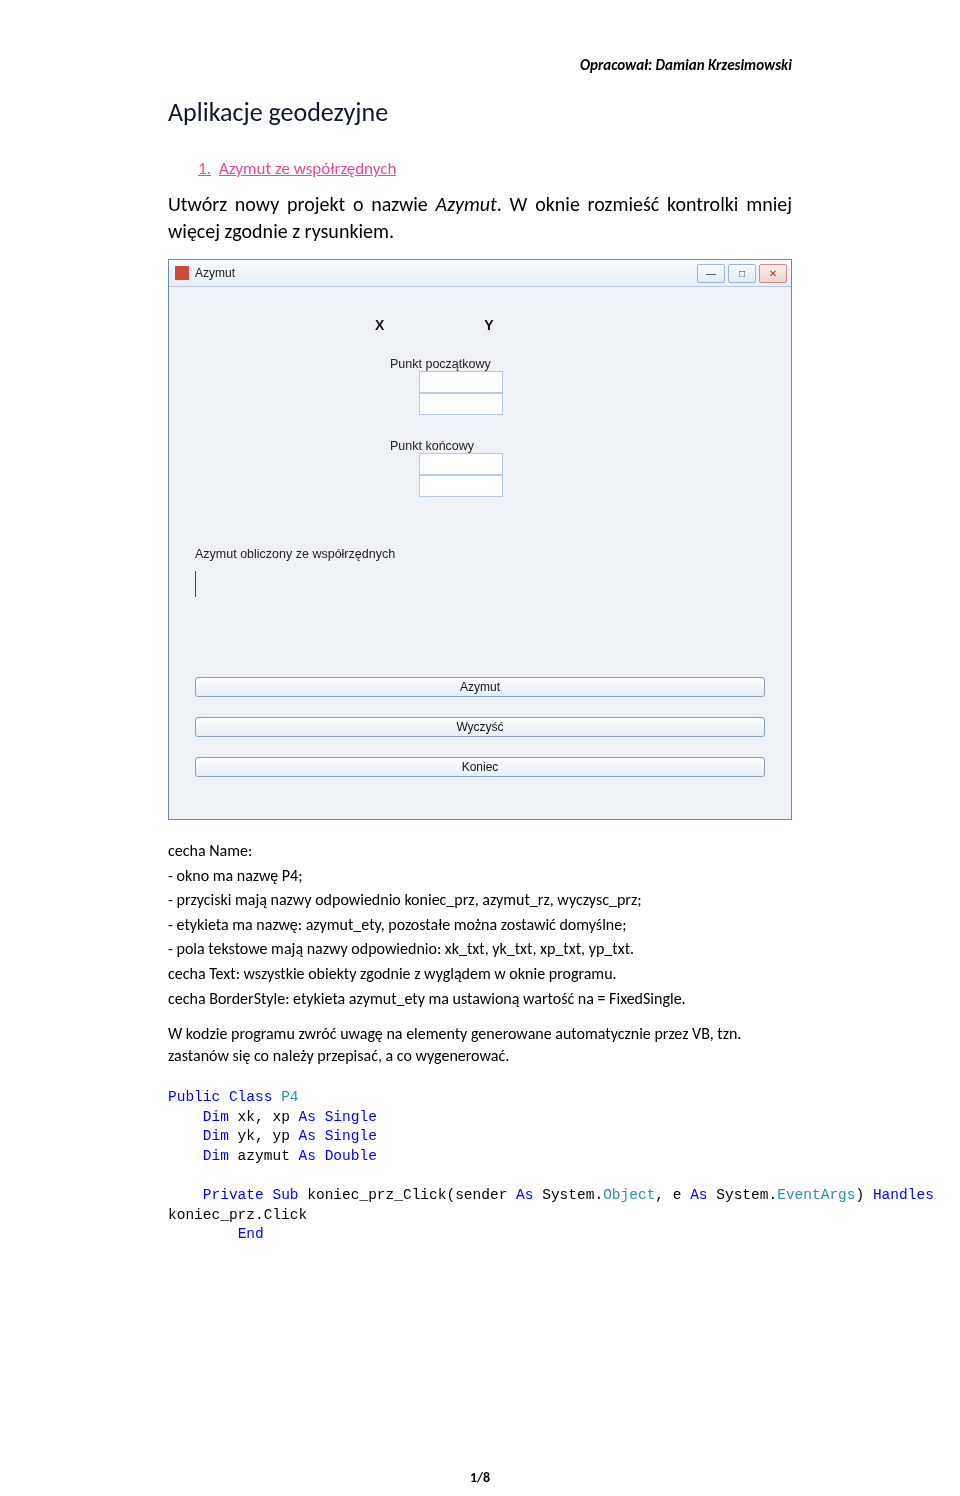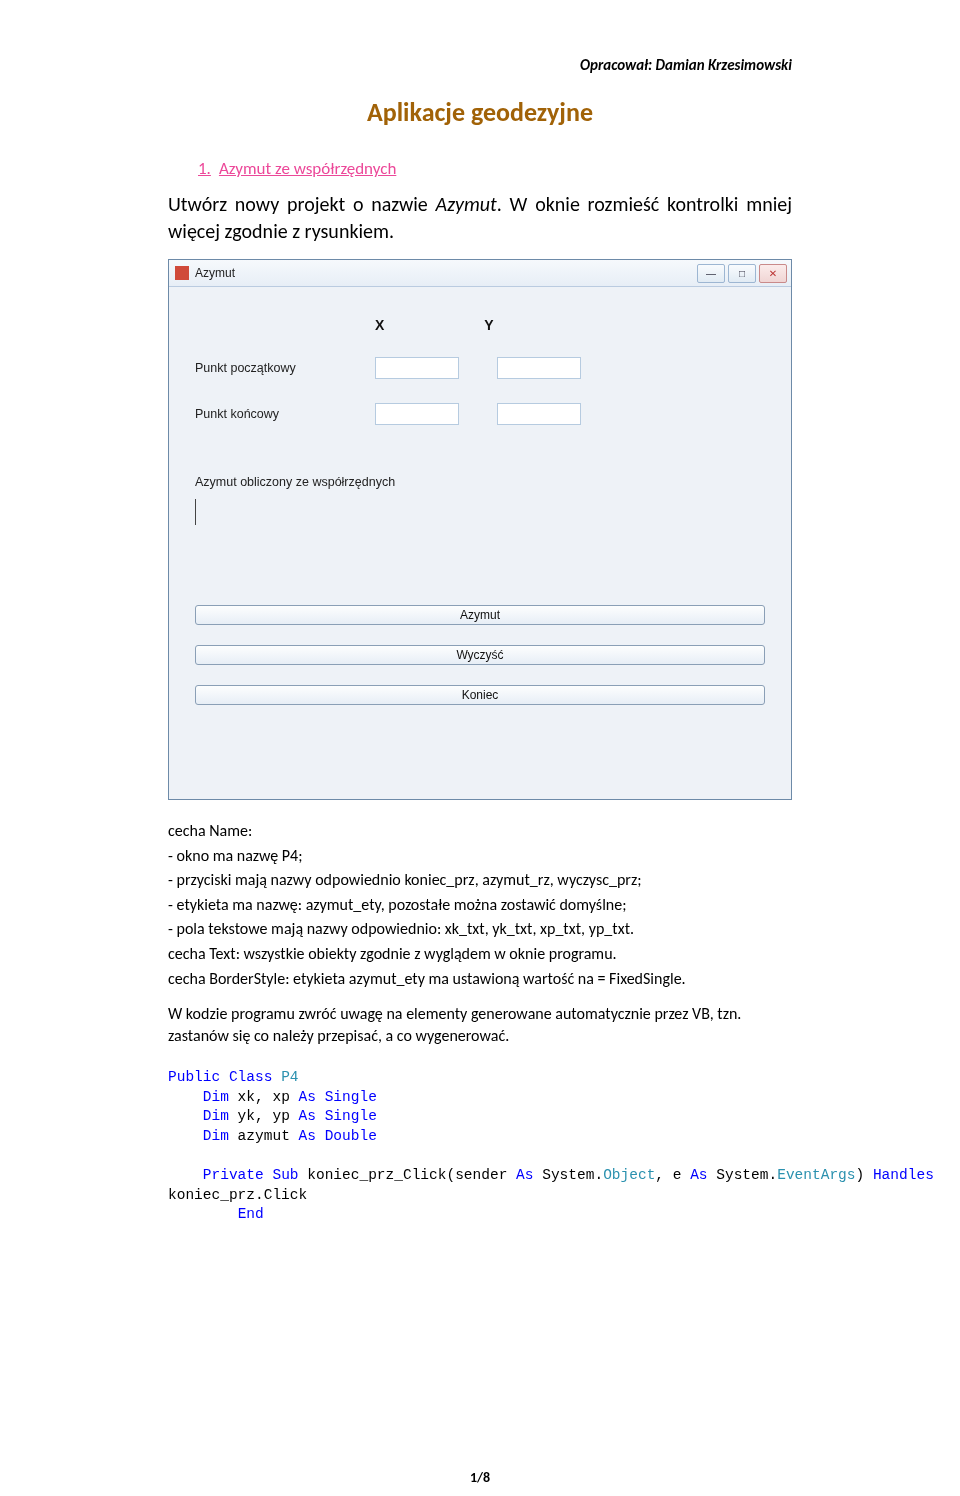--- a/index.html
+++ b/index.html
@@ -18,23 +18,22 @@
   }
   .header-author {
     text-align: right;
     font-style: italic;
     font-weight: bold;
     font-size: 15px;
     color: #000;
     margin-bottom: 22px;
   }
   .doc-title {
-    text-align: center;
-    color: #a16207;
-    font-weight: bold;
+    color: #0f172a;
+    font-weight: normal;
     font-size: 26px;
     margin-bottom: 30px;
   }
   .list-item {
     color: #ec4899;
     font-size: 17px;
     margin-left: 30px;
     margin-bottom: 12px;
     text-decoration: underline;
   }
@@ -83,21 +82,21 @@
   }
   .winbtn.close { color: #b33; border-color:#c98a8a; background:linear-gradient(#fbeceb,#f0d5d4);}
   .client {
     background: #eef2f7;
     padding: 30px 26px 22px 26px;
     min-height: 460px;
     position: relative;
   }
   .colhead { display:flex; margin-left:180px; gap:100px; font-size:14px; font-weight:bold; color:#111; }
   .formrow {
-    display:flex; align-items:center; margin-top:24px;
+    display:flex; align-items:center; margin-top:24px;flex-direction:column;
   }
   .formlabel { width:180px; font-size:12.5px; color:#222; }
   .txtin {
     width:82px; height:20px; border:1px solid #b6cbe0; background:#fff;
     margin-right:38px;
   }
   .sectionlabel {
     font-size:12.5px; color:#222; margin-top:50px; margin-bottom:10px;
   }
   .outbox {

